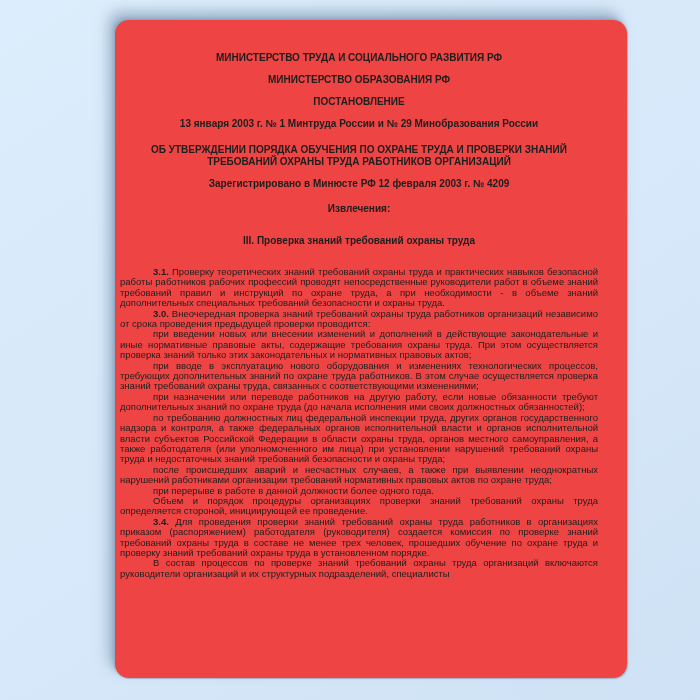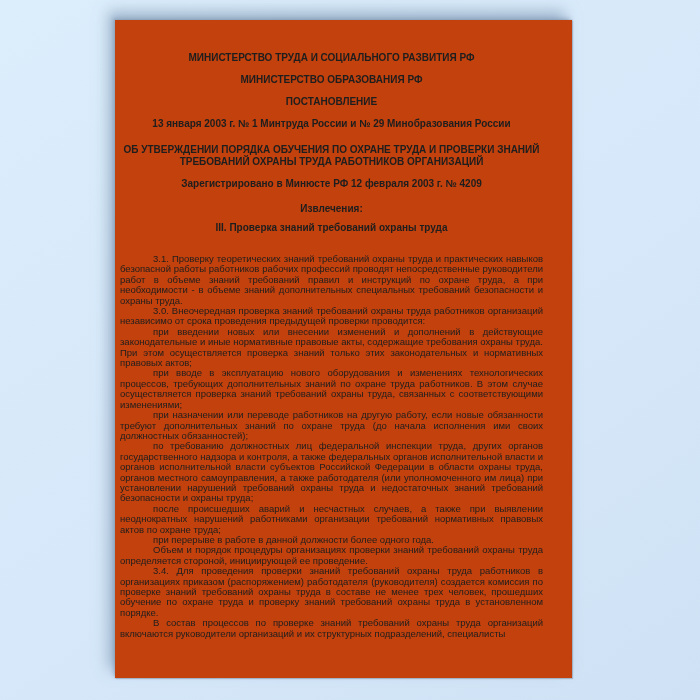--- a/index.html
+++ b/index.html
@@ -12,59 +12,60 @@
   body {
     position: relative;
     background: linear-gradient(145deg, #dceefc 0%, #d6e8f9 55%, #cfe2f5 100%);
     font-family: "Liberation Sans", sans-serif;
     color: #1e1e1e;
   }
   .page {
     position: absolute;
     left: 115px;
     top: 20px;
-    width: 457px;
+    width: 512px;
     height: 658px;
-    background: #c2410c;
+    background: #ef4444;
     box-shadow:
       -7px -9px 13px rgba(115, 140, 170, 0.55),
       -2px -2px 4px rgba(115, 140, 170, 0.45),
       1px 1px 1px rgba(130, 145, 165, 0.45),
       0 0 0 1px rgba(150, 165, 185, 0.18);
+    border-radius: 14px;
   }
   .content {
     position: absolute;
     left: 5px;
     right: 29px;
     top: 32px;
     bottom: 14px;
     overflow: hidden;
   }
   .h {
     text-align: center;
     font-weight: bold;
     font-size: 10px;
     line-height: 12px;
     margin: 0 0 10px 0;
   }
   .h.date      { margin-bottom: 14px; }
   .h.doctitle  { }
   .h.reg       { margin-bottom: 13px; }
-  .h.extracts  { margin-bottom: 7px; }
+  .h.extracts  { margin-bottom: 20px; }
   .h.section   { margin-bottom: 20px; }
   .bodytext p {
     margin: 0;
     font-size: 9.5px;
     line-height: 10.4px;
     text-align: justify;
     text-indent: 33px;
     hyphens: auto;
     -webkit-hyphens: auto;
   }
-  .bodytext .num { font-weight: normal; }
+  .bodytext .num { font-weight: bold; }
 </style>
 </head>
 <body>
 
 <div class="page">
   <div class="content">
 
     <div class="h">МИНИСТЕРСТВО ТРУДА И СОЦИАЛЬНОГО РАЗВИТИЯ РФ</div>
     <div class="h">МИНИСТЕРСТВО ОБРАЗОВАНИЯ РФ</div>
     <div class="h">ПОСТАНОВЛЕНИЕ</div>

